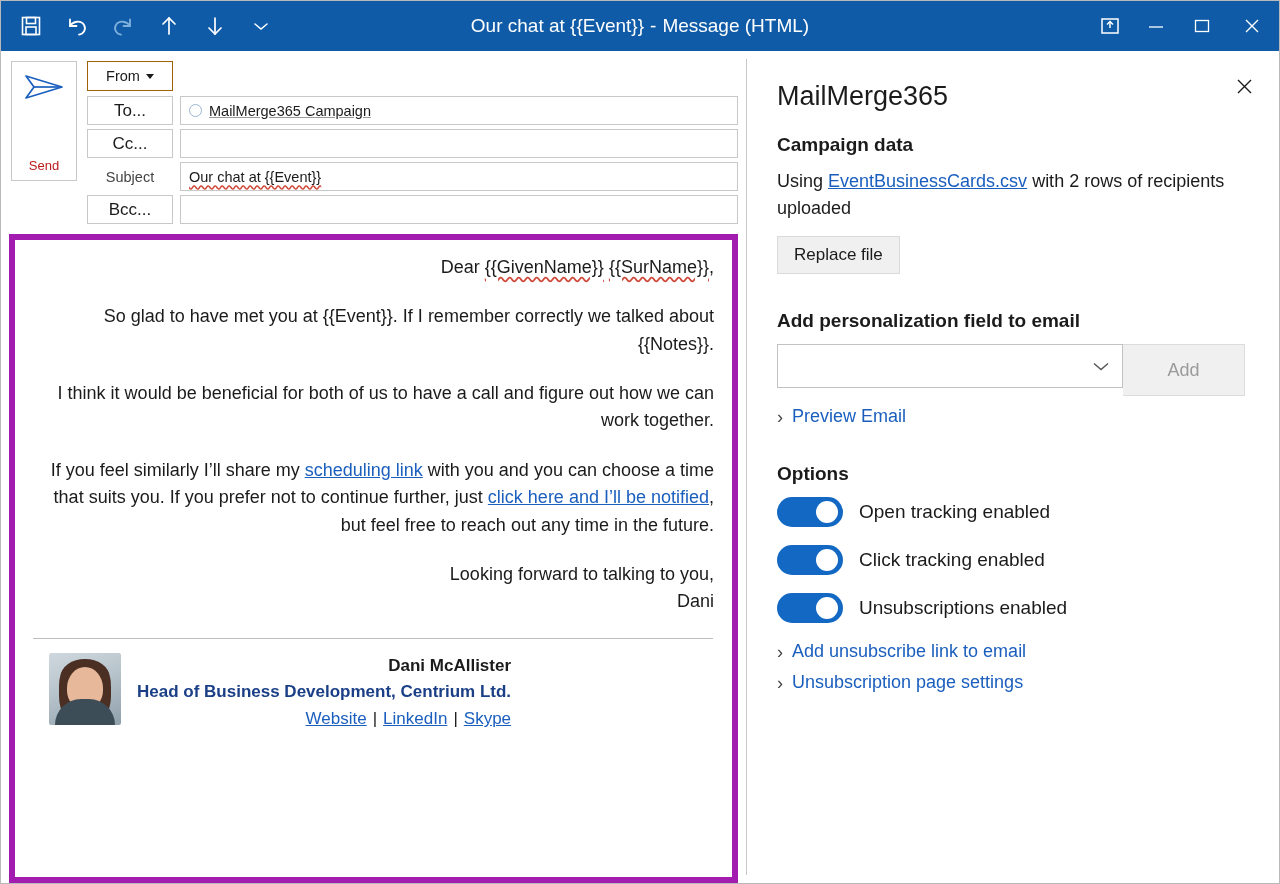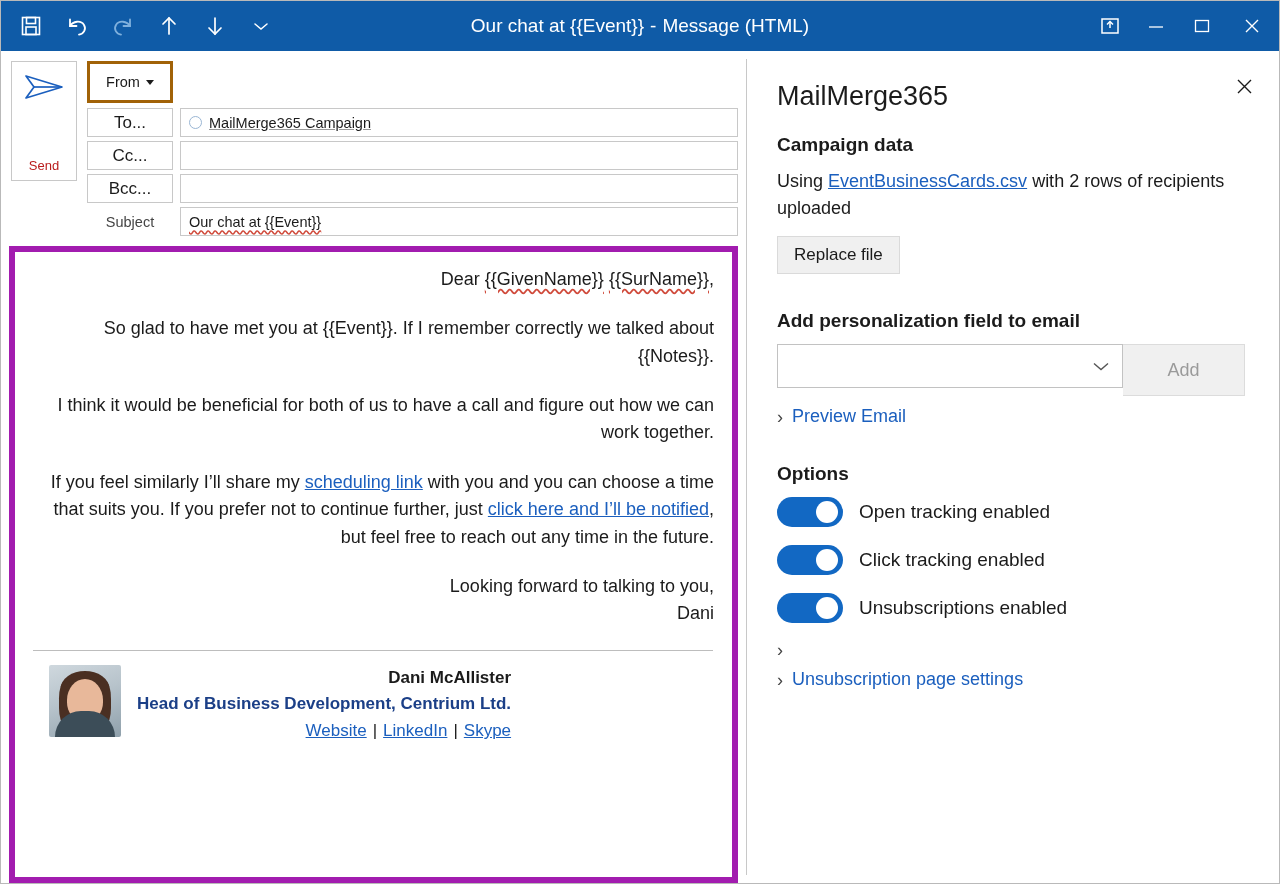--- a/index.html
+++ b/index.html
@@ -117,22 +117,22 @@
     border: 1px solid #c8c8c8;
     background: #ffffff;
     font-size: 17px;
     color: #1b1b1b;
     display: flex;
     align-items: center;
     justify-content: center;
     flex: 0 0 86px;
   }
   .btn-from {
-    width: 86px; height: 42px;
-    border: 3px solid #a16207;
+    width: 86px; height: 30px;
+    border: 1px solid #a16207;
     background: #ffffff;
     font-size: 14.5px;
     color: #1b1b1b;
     display: flex;
     align-items: center;
     justify-content: center;
     gap: 6px;
     flex: 0 0 86px;
     margin-bottom: 5px;
   }
@@ -482,29 +482,29 @@
               </span>
             </div>
           </div>
 
           <div class="field-row">
             <div class="btn-field">Cc...</div>
             <div class="field-input"></div>
           </div>
 
           <div class="field-row">
-            <div class="btn-field">Bcc...</div>
-            <div class="field-input"></div>
-          </div>
-
-          <div class="field-row">
             <div class="subject-label">Subject</div>
             <div class="field-input">
               <span class="spell">Our chat at {{Event}}</span>
             </div>
+          </div>
+
+          <div class="field-row">
+            <div class="btn-field">Bcc...</div>
+            <div class="field-input"></div>
           </div>
         </div>
       </div>
 
       <div class="msg-body">
         <p>Dear <span class="spell">{{GivenName}}</span> <span class="spell">{{SurName}}</span>,</p>
         <p>So glad to have met you at {{Event}}. If I remember correctly we talked about {{Notes}}.</p>
         <p>I think it would be beneficial for both of us to have a call and figure out how we can work together.</p>
         <p><span>If you feel similarly I’ll share my </span><a href="#">scheduling link</a><span> with you and you can choose a time that suits you. If you prefer not to continue further, just </span><a href="#">click here and I’ll be notified</a><span>, but feel free to reach out any time in the future.</span></p>
         <p><span>Looking forward to talking to you,</span><br><span>Dani</span></p>
@@ -579,20 +579,21 @@
       </div>
       <div class="toggle-row">
         <div class="toggle">
             <div class="knob"></div>
           </div>
         <div class="toggle-label">Unsubscriptions enabled</div>
       </div>
 
       <div class="chev-link">
         <span class="chev">›</span>
+        <span class="txt">Add unsubscribe link to email</span>
       </div>
       <div class="chev-link">
         <span class="chev">›</span>
         <span class="txt">Unsubscription page settings</span>
       </div>
     </div>
   </div>
 </div>
 
 </body></html>

